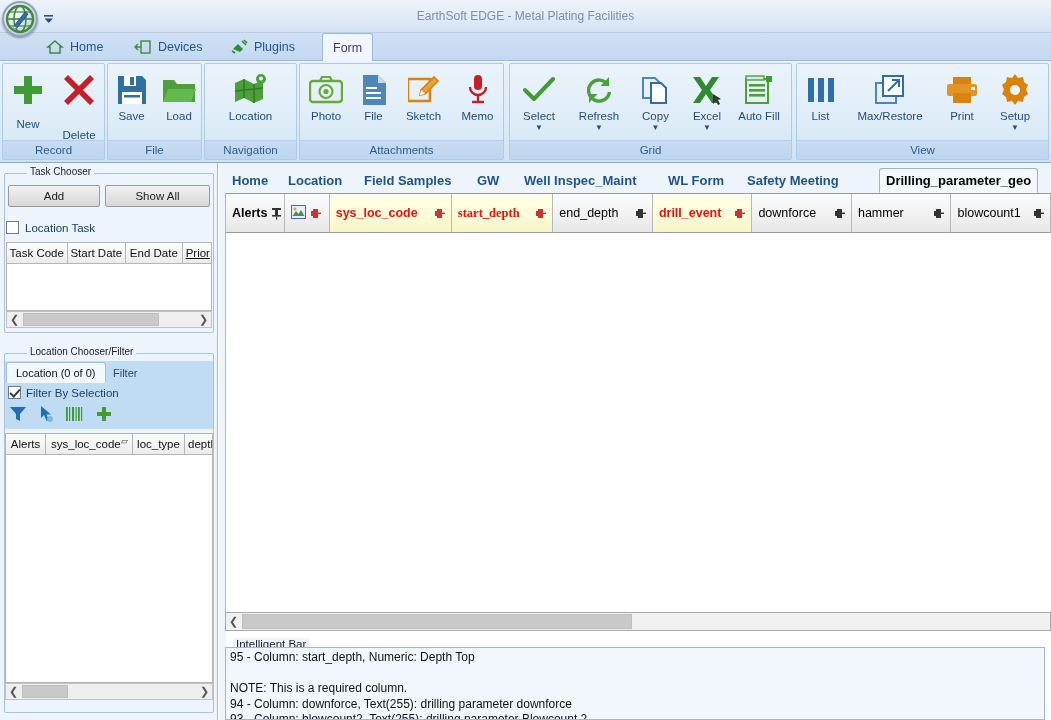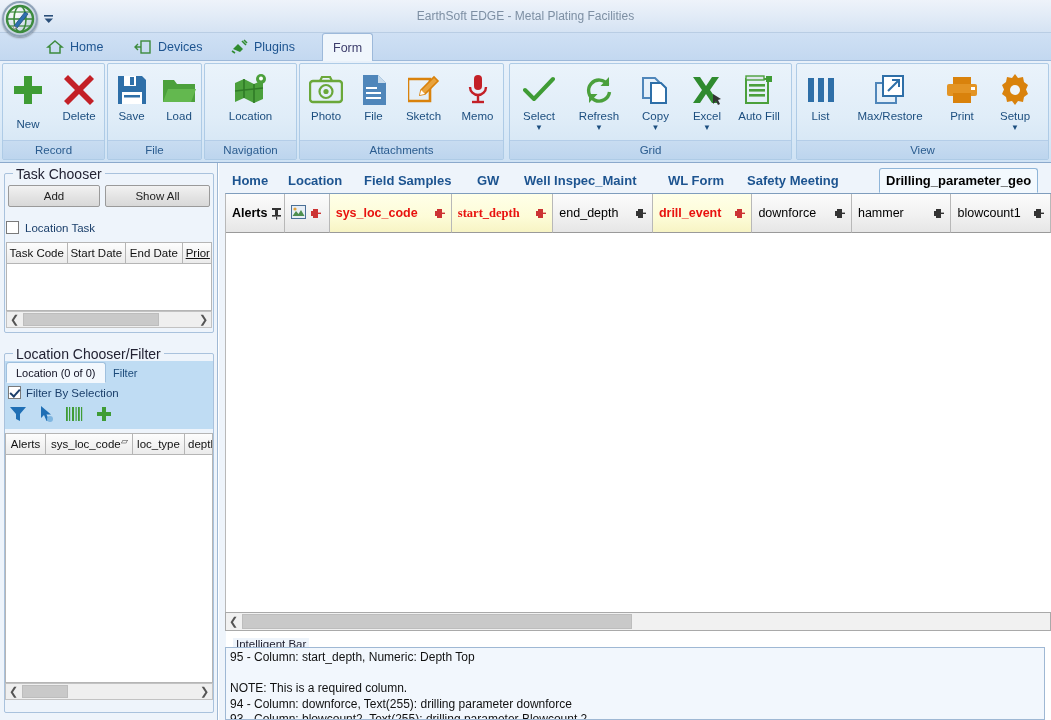--- a/index.html
+++ b/index.html
@@ -97,23 +97,23 @@
     background: #eef4fb;
     border-right: 1px solid #9fb8d4;
   }
   .gbox {
     position: absolute;
     border: 1px solid #a9c2dd;
     border-radius: 2px;
     background: transparent;
   }
   .gbox-legend {
-    position: absolute; top: -8px; left: 8px;
+    position: absolute; top: -8px; left: 22px;
     background: #eef4fb; padding: 0 3px;
-    font-size: 14px; color: #223;
+    font-size: 10px; color: #223;
   }
   .btn3d {
     background: linear-gradient(to bottom, #f2f2f2 0%, #e4e4e4 50%, #d8d8d8 100%);
     border: 1px solid #9a9a9a;
     border-radius: 2px;
     font-size: 11.5px; color: #222;
     display: flex; align-items: center; justify-content: center;
     cursor: default;
   }
   .chk {
@@ -293,21 +293,21 @@
   <div class="rgroup" style="left:2px; width:103px;">
     <div class="rbtns">
       <div class="rbtn" style="width:50px;gap:8px;">
         <span class="glyph">
           <svg width="36" height="36" viewBox="0 0 36 36">
               <path d="M14 4 h8 v10 h10 v8 h-10 v10 h-8 v-10 h-10 v-8 h10 z" fill="#3f9c35"></path>
             </svg>
         </span>
         <span class="lbl">New</span>
       </div>
-      <div class="rbtn" style="width:52px;">
+      <div class="rbtn" style="width:52px;justify-content:space-between;">
         <span class="glyph">
           <svg width="36" height="36" viewBox="0 0 36 36">
               <path d="M7 3 L18 14 L29 3 L33 7 L22 18 L33 29 L29 33 L18 22 L7 33 L3 29 L14 18 L3 7 Z" fill="#c32027"></path>
             </svg>
         </span>
         <span class="lbl">Delete</span>
       </div>
     </div>
     <div class="rgroup-title">Record</div>
   </div>

